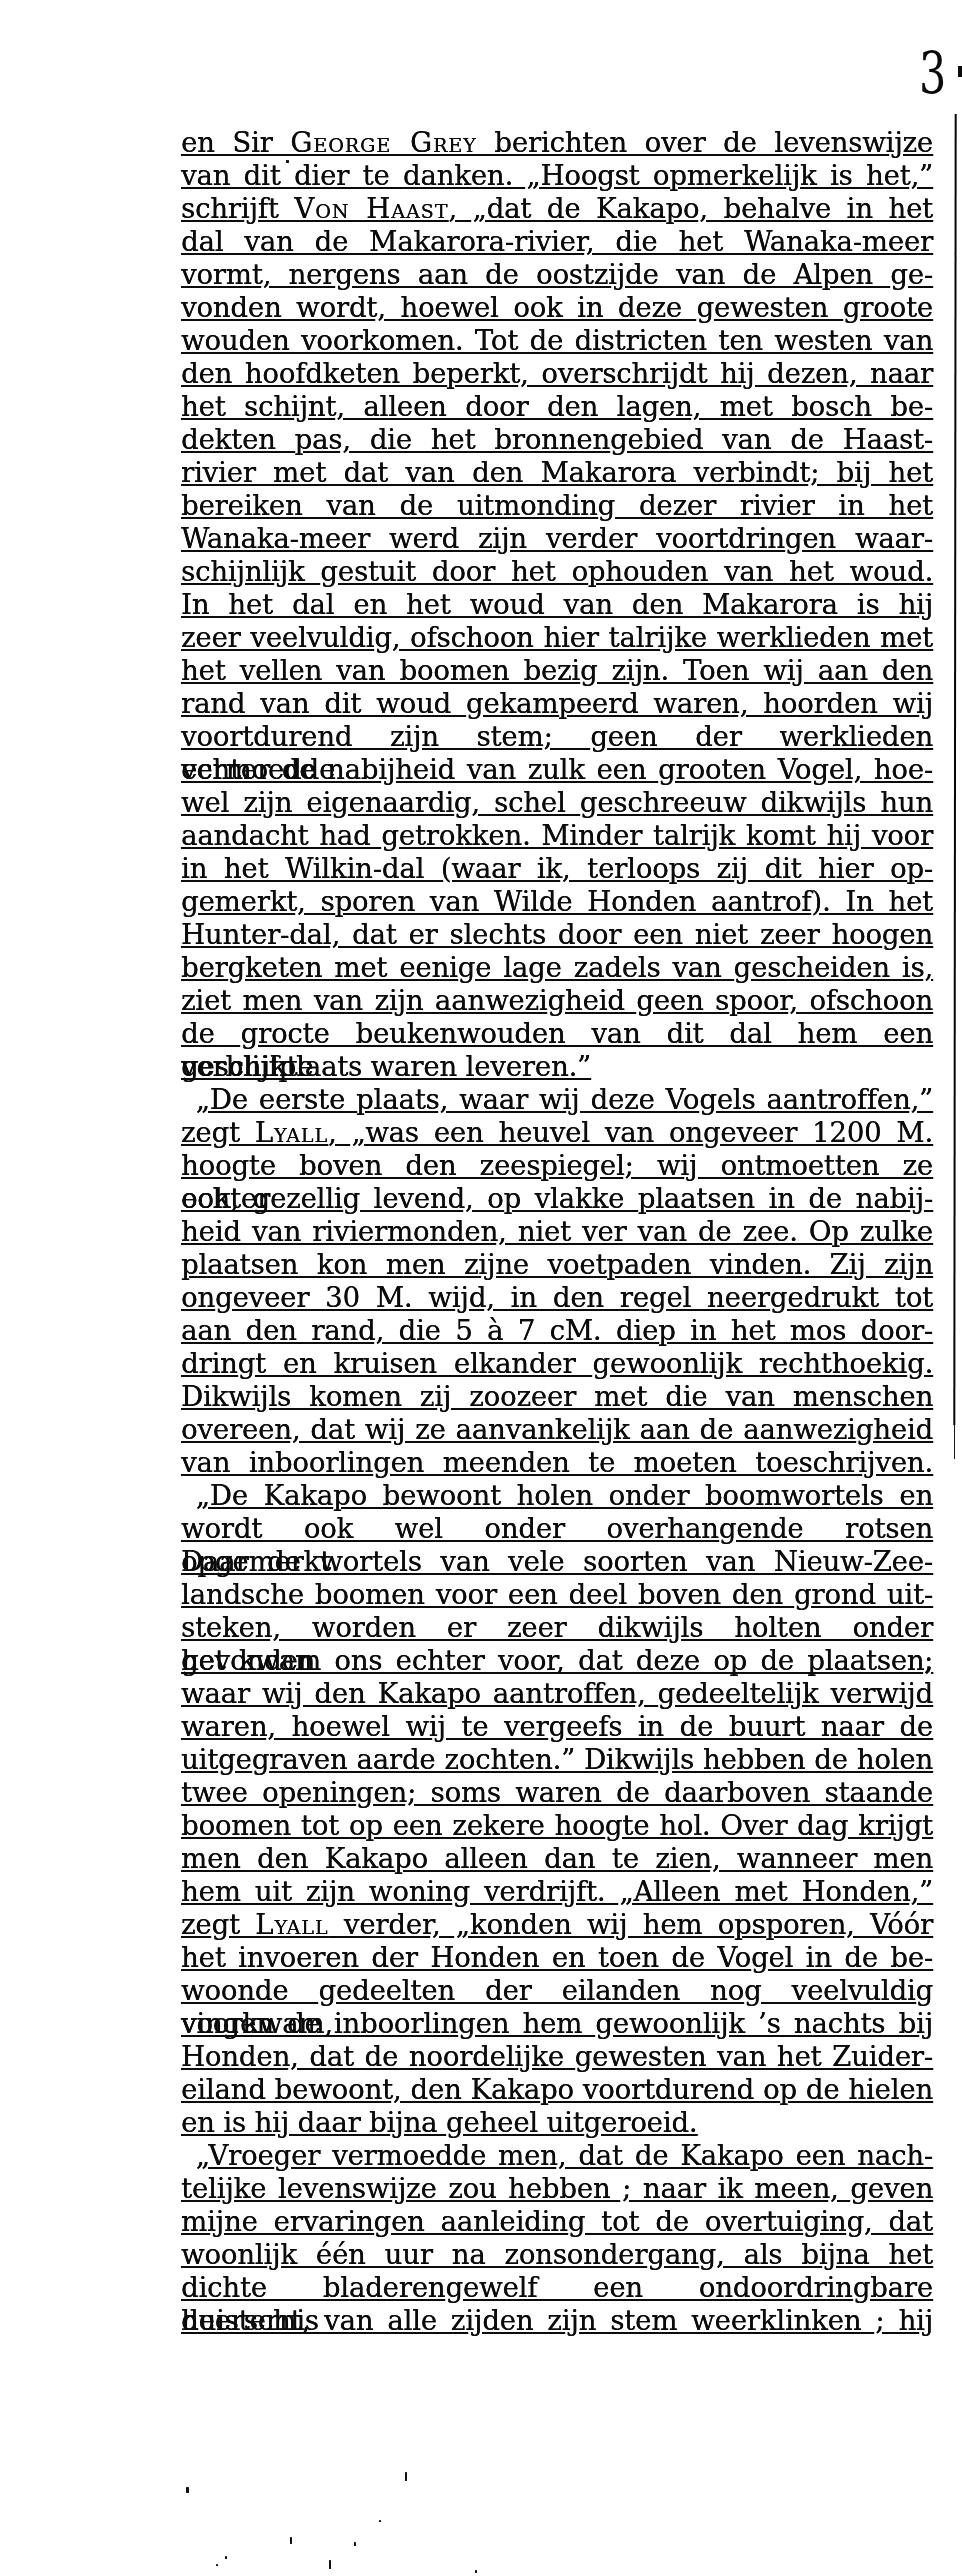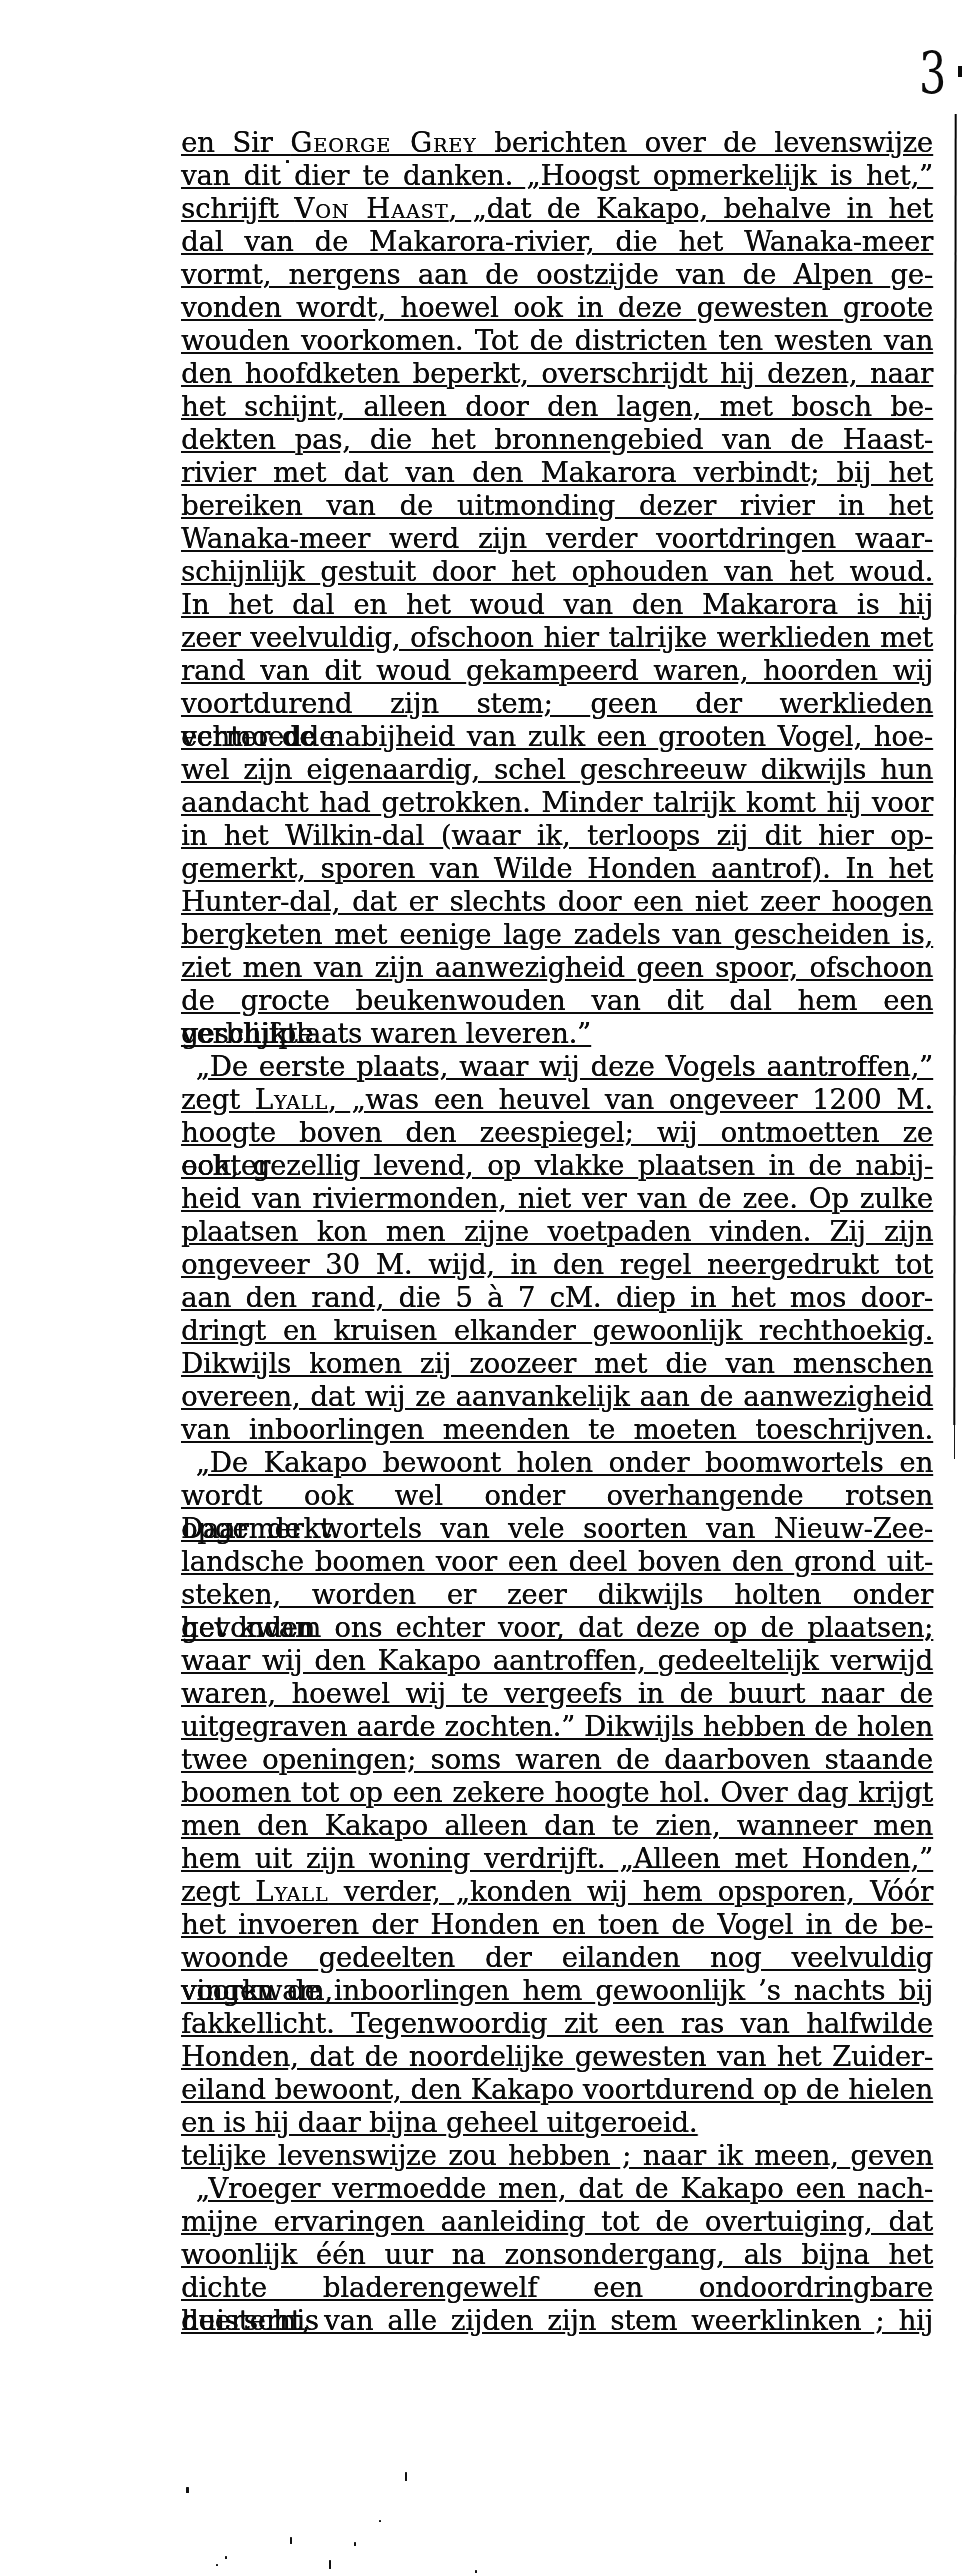--- a/index.html
+++ b/index.html
@@ -78,20 +78,21 @@
         <div class="line">wouden voorkomen. Tot de districten ten westen van</div>
         <div class="line">den hoofdketen beperkt, overschrijdt hij dezen, naar</div>
         <div class="line">het schijnt, alleen door den lagen, met bosch be-</div>
         <div class="line">dekten pas, die het bronnengebied van de Haast-</div>
         <div class="line">rivier met dat van den Makarora verbindt; bij het</div>
         <div class="line">bereiken van de uitmonding dezer rivier in het</div>
         <div class="line">Wanaka-meer werd zijn verder voortdringen waar-</div>
         <div class="line">schijnlijk gestuit door het ophouden van het woud.</div>
         <div class="line">In het dal en het woud van den Makarora is hij</div>
         <div class="line">zeer veelvuldig, ofschoon hier talrijke werklieden met</div>
+        <div class="line">het vellen van boomen bezig zijn. Toen wij aan den</div>
         <div class="line">rand van dit woud gekampeerd waren, hoorden wij</div>
         <div class="line">voortdurend zijn stem; geen der werklieden vermoedde</div>
         <div class="line">echter de nabijheid van zulk een grooten Vogel, hoe-</div>
         <div class="line">wel zijn eigenaardig, schel geschreeuw dikwijls hun</div>
         <div class="line">aandacht had getrokken. Minder talrijk komt hij voor</div>
         <div class="line">in het Wilkin-dal (waar ik, terloops zij dit hier op-</div>
         <div class="line">gemerkt, sporen van Wilde Honden aantrof). In het</div>
         <div class="line">Hunter-dal, dat er slechts door een niet zeer hoogen</div>
         <div class="line">bergketen met eenige lage zadels van gescheiden is,</div>
         <div class="line">ziet men van zijn aanwezigheid geen spoor, ofschoon</div>
@@ -123,28 +124,27 @@
         <div class="line">waren, hoewel wij te vergeefs in de buurt naar de</div>
         <div class="line">uitgegraven aarde zochten.” Dikwijls hebben de holen</div>
         <div class="line">twee openingen; soms waren de daarboven staande</div>
         <div class="line">boomen tot op een zekere hoogte hol. Over dag krijgt</div>
         <div class="line">men den Kakapo alleen dan te zien, wanneer men</div>
         <div class="line">hem uit zijn woning verdrijft. „Alleen met Honden,”</div>
         <div class="line">zegt <span class="sc">Lyall</span> verder, „konden wij hem opsporen, Vóór</div>
         <div class="line">het invoeren der Honden en toen de Vogel in de be-</div>
         <div class="line">woonde gedeelten der eilanden nog veelvuldig voorkwam,</div>
         <div class="line">vingen de inboorlingen hem gewoonlijk ’s nachts bij</div>
-        <div class="line">fakkellicht. Tegenwoordig zit een ras van halfwilde</div>
         <div class="line">Honden, dat de noordelijke gewesten van het Zuider-</div>
         <div class="line">eiland bewoont, den Kakapo voortdurend op de hielen</div>
         <div class="line short">en is hij daar bijna geheel uitgeroeid.</div>
       </div>
       <div class="para">
+        <div class="line first-indent">„Vroeger vermoedde men, dat de Kakapo een nach-</div>
         <div class="line">telijke levenswijze zou hebben ; naar ik meen, geven</div>
-        <div class="line first-indent">„Vroeger vermoedde men, dat de Kakapo een nach-</div>
         <div class="line">mijne ervaringen aanleiding tot de overtuiging, dat</div>
         <div class="line">woonlijk één uur na zonsondergang, als bijna het</div>
         <div class="line">dichte bladerengewelf een ondoordringbare duisternis</div>
         <div class="line">heerscht, van alle zijden zijn stem weerklinken ; hij</div>
       </div>
     </div>
 
   <div id="artifacts">
       <div class="speck" style="left: 286px; top: 160px; width: 3.1px; height: 3.1px;"></div>
       <div class="speck" style="left: 405px; top: 2472px; width: 2.4px; height: 8.6px;"></div>

